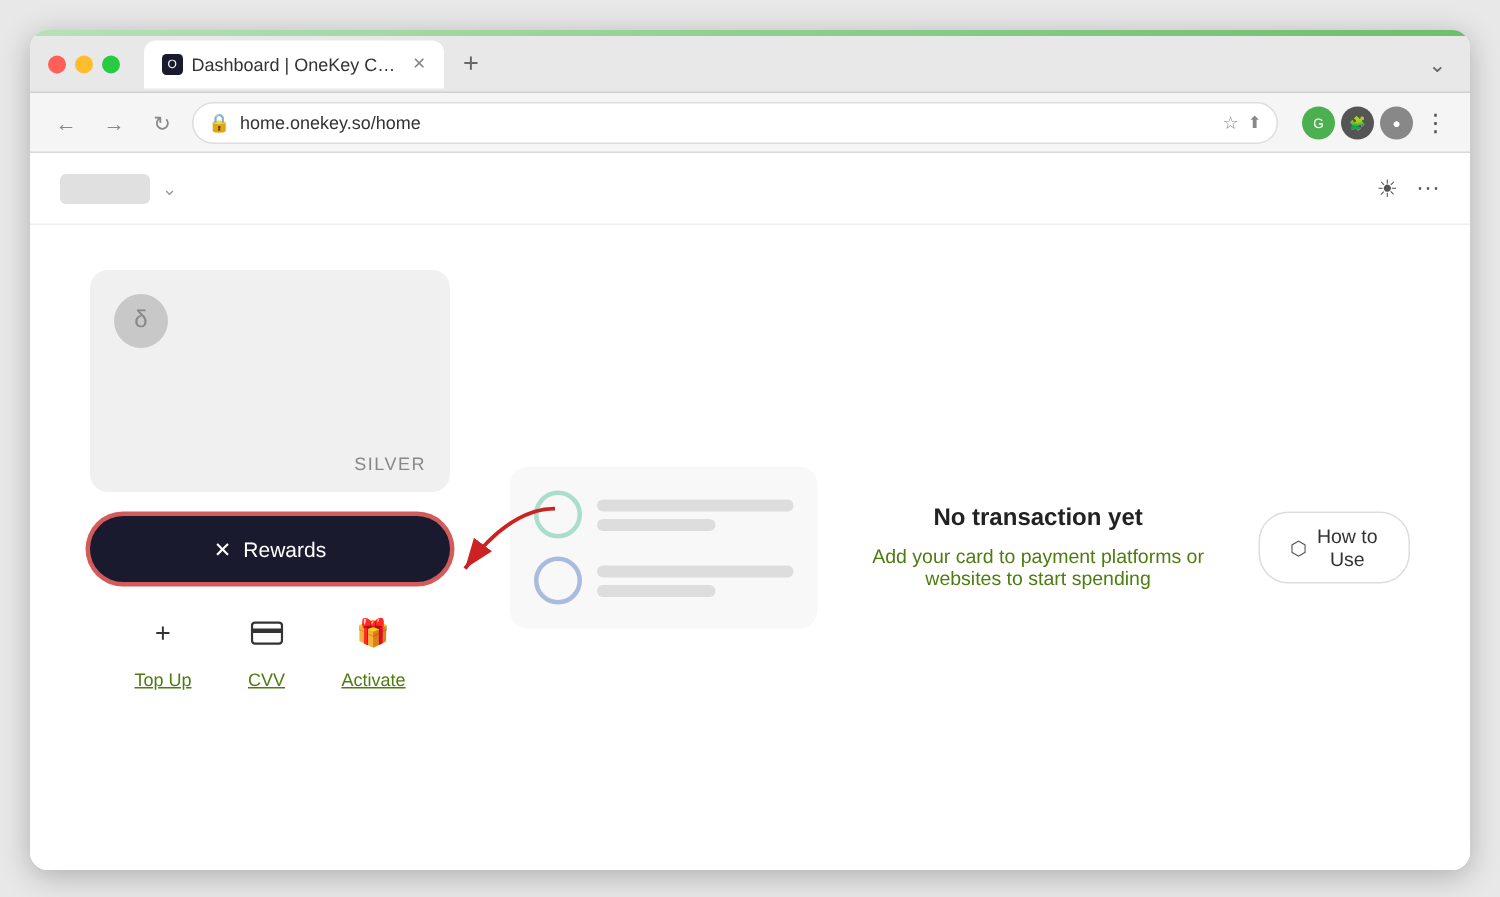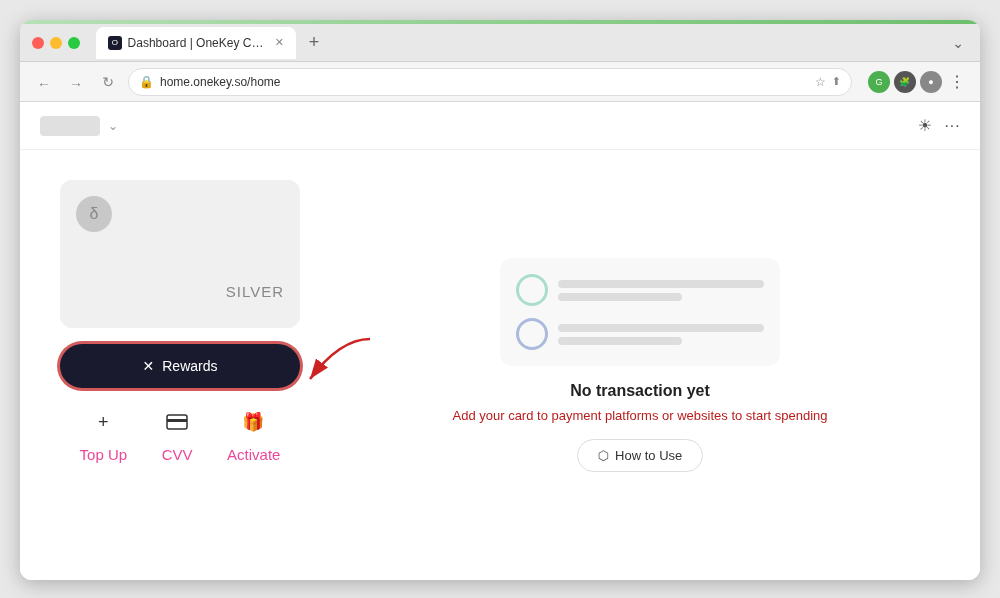--- a/index.html
+++ b/index.html
@@ -268,23 +268,23 @@
       border-radius: 50%;
       display: flex;
       align-items: center;
       justify-content: center;
       color: #888;
       font-size: 16px;
     }
 
     .card-label {
       position: absolute;
-      bottom: 28px;
+      bottom: 12px;
       right: 16px;
-      font-size: 15px;
+      font-size: 12px;
       color: #888;
       letter-spacing: 1px;
     }
 
     .activate-btn {
       width: 240px;
       height: 44px;
       background: #1a1a2e;
       color: #fff;
       border: none;
@@ -323,29 +323,30 @@
       width: 36px;
       height: 36px;
       display: flex;
       align-items: center;
       justify-content: center;
       color: #333;
       font-size: 18px;
     }
 
     .action-item-label {
-      font-size: 15px;
-      color: #ec4899;
+      font-size: 12px;
+      color: #4d7c0f;
+      text-decoration: underline;
     }
 
     
     .right-panel {
       flex: 1;
       display: flex;
-      flex-direction: column;
+      flex-direction: row;
       align-items: center;
       justify-content: center;
       gap: 16px;
     }
 
     
     .transaction-placeholder {
       background: #f8f8f8;
       border-radius: 12px;
       padding: 16px;
@@ -391,21 +392,21 @@
     }
 
     .no-transaction-title {
       font-size: 16px;
       font-weight: 600;
       color: #222;
     }
 
     .no-transaction-sub {
       font-size: 13px;
-      color: #b91c1c;
+      color: #4d7c0f;
       text-align: center;
     }
 
     .how-to-use-btn {
       border: 1.5px solid #ddd;
       background: #fff;
       border-radius: 20px;
       padding: 8px 20px;
       font-size: 13px;
       color: #333;

